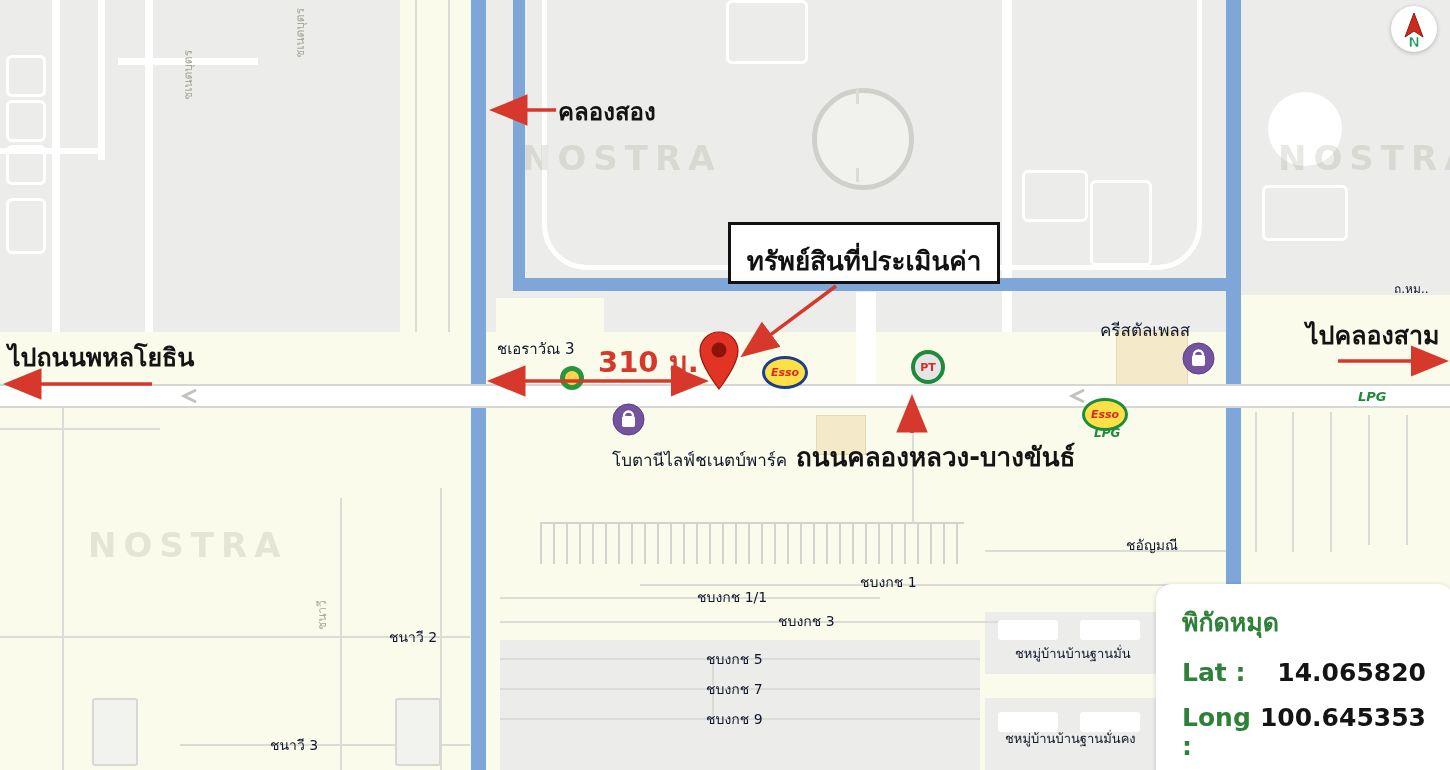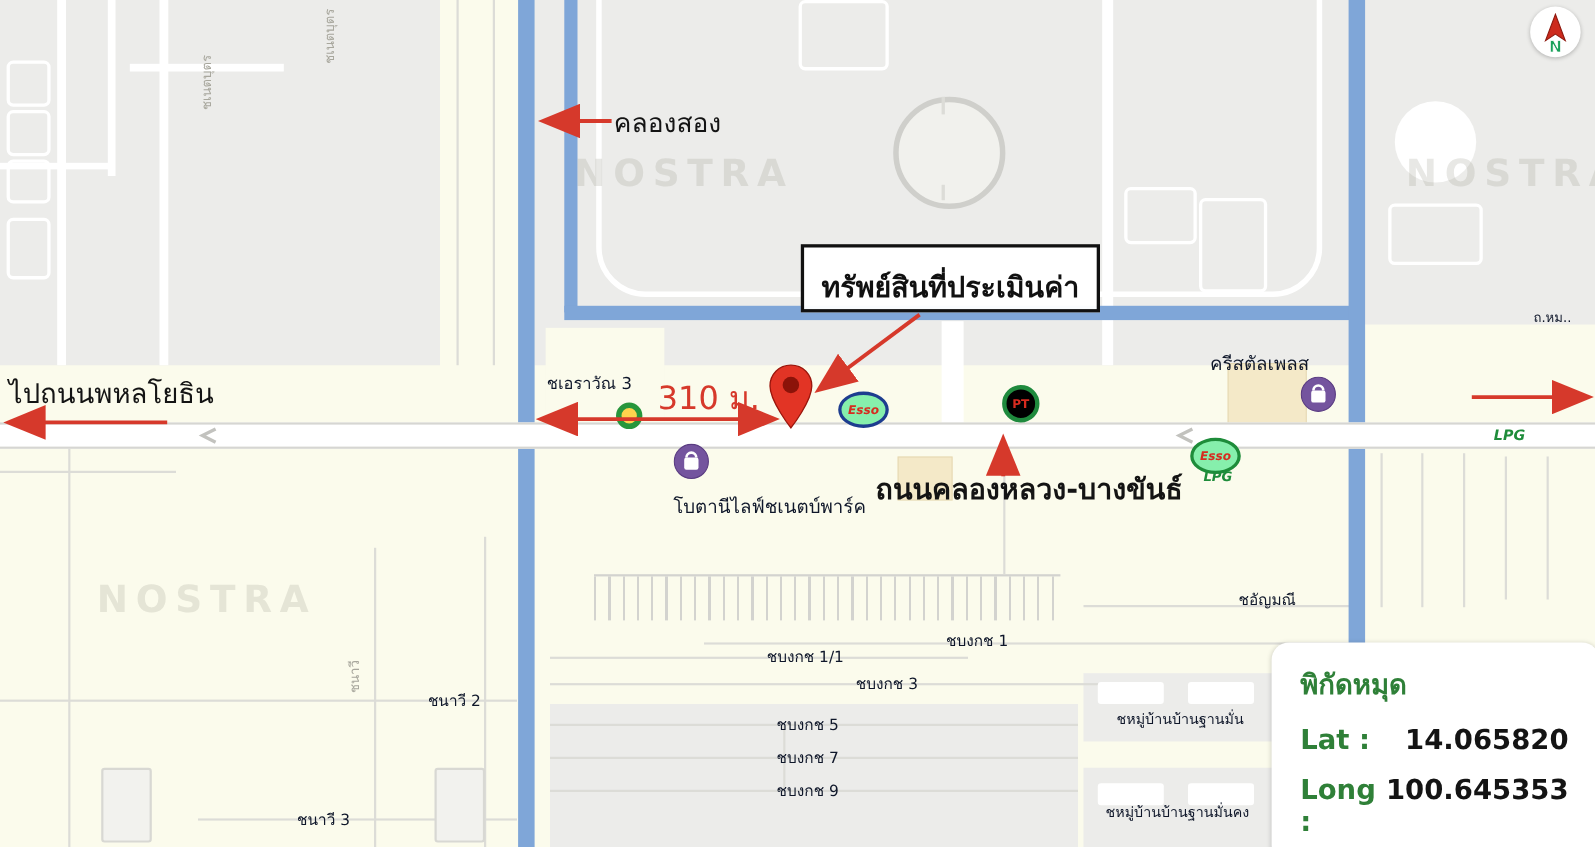--- a/index.html
+++ b/index.html
@@ -12,44 +12,44 @@
   .b{position:absolute;background:#7fa6d8;}
   .cream{position:absolute;background:#fbfbec;}
   .beige{position:absolute;background:#f4e9c8;border:1px solid #e6d9b4;}
   .bld{position:absolute;border:3px solid #ffffff;border-radius:6px;background:transparent;}
   .bldg{position:absolute;border:2px solid #d8d8d3;border-radius:3px;background:#f2f2ee;}
   .lbl{position:absolute;color:#0f172a;font-size:14px;white-space:nowrap;}
   .vlbl{position:absolute;color:#a8a79d;font-size:12px;white-space:nowrap;
         transform:rotate(-90deg);transform-origin:0 0;}
   .wm{position:absolute;font-weight:700;font-size:34px;color:rgba(150,150,138,0.22);
       letter-spacing:7px;white-space:nowrap;}
-  .ann{position:absolute;color:#141414;font-weight:400;white-space:nowrap;}
+  .ann{position:absolute;color:#141414;font-weight:700;white-space:nowrap;}
   .red{color:#d6392b;}
   .comb{position:absolute;left:540px;top:522px;width:424px;height:40px;
         border-top:2px solid #d3d3cf;
         background:repeating-linear-gradient(90deg,#d3d3cf 0 2px,rgba(0,0,0,0) 2px 13px);}
   .property-box{position:absolute;left:728px;top:222px;width:266px;height:56px;
         background:rgba(255,255,255,0.96);border:3px solid #111;
         display:flex;align-items:flex-end;justify-content:center;
         font-size:26px;font-weight:600;color:#111;white-space:nowrap;}
   .coord-card{position:absolute;left:1156px;top:584px;width:298px;height:200px;
         background:#ffffff;border-radius:16px;box-shadow:0 1px 5px rgba(0,0,0,0.18);
         padding:18px 28px 0 26px;box-sizing:border-box;}
   .coord-title{font-size:25px;font-weight:700;color:#2f8038;}
   .coord-row{display:flex;align-items:baseline;font-size:25px;font-weight:700;margin-top:16px;}
   .coord-label{color:#2f8038;}
   .coord-value{margin-left:auto;color:#141414;}
   .compass{position:absolute;left:1391px;top:6px;width:46px;height:46px;border-radius:50%;
         background:#fff;box-shadow:0 1px 4px rgba(0,0,0,0.25);}
-  .oval-icon{position:absolute;width:40px;height:27px;border-radius:50%;background:#86efac;
+  .oval-icon{position:absolute;width:40px;height:27px;border-radius:50%;background:#fde047;
         display:flex;align-items:center;justify-content:center;
         font-size:11px;font-weight:700;font-style:italic;}
   .esso{border:3px solid #1d3d8f;color:#d62b1f;}
   .esso-g{border:3px solid #1e8c3a;color:#d62b1f;}
-  .pt-icon{position:absolute;width:26px;height:26px;border-radius:50%;background:#000000;
+  .pt-icon{position:absolute;width:26px;height:26px;border-radius:50%;background:#e5e5e5;
         border:4px solid #1f8a3d;display:flex;align-items:center;justify-content:center;
         font-size:11px;font-weight:700;color:#d62b1f;}
   .bag-icon{position:absolute;width:33px;height:33px;}
   .green-marker{position:absolute;width:14px;height:14px;border-radius:50%;
         border:5px solid #27963c;background:#ffd34d;}
   .lpg-sub{position:absolute;font-size:12px;font-weight:700;font-style:italic;color:#1e8c3a;}
 </style>
 </head>
 <body>
 
@@ -188,21 +188,22 @@
     <line x1="152" y1="384" x2="10" y2="384" stroke="#d6392b" stroke-width="3.5" marker-end="url(#ah)"></line>
     <line x1="494" y1="381" x2="702" y2="381" stroke="#d6392b" stroke-width="3.5" marker-start="url(#ah)" marker-end="url(#ah)"></line>
     <line x1="836" y1="286" x2="746" y2="353" stroke="#d6392b" stroke-width="3.5" marker-end="url(#ah)"></line>
     <line x1="912" y1="433" x2="912" y2="401" stroke="#d6392b" stroke-width="3.5" marker-end="url(#ah)"></line>
     <line x1="1338" y1="361" x2="1442" y2="361" stroke="#d6392b" stroke-width="3.5" marker-end="url(#ah)"></line>
   </svg>
 
   <div class="ann" style="left:558px;top:92px;font-size:24px;">คลองสอง</div>
   <div class="ann red" style="left:598px;top:339px;font-size:29px;">310 ม.</div>
   <div class="ann" style="left:8px;top:337px;font-size:25px;">ไปถนนพหลโยธิน</div>
-  <div class="ann" style="left:796px;top:424px;font-size:26px;font-weight:700;">ถนนคลองหลวง-บางขันธ์</div>
+  <div class="ann" style="left:1306px;top:315px;font-size:25px;">ไปคลองสาม</div>
+  <div class="ann" style="left:796px;top:436px;font-size:26px;font-weight:700;">ถนนคลองหลวง-บางขันธ์</div>
 
   <div class="property-box">
     <span>ทรัพย์สินที่ประเมินค่า</span>
   </div>
 
   <div class="coord-card">
     <div class="coord-title">พิกัดหมุด</div>
     <div class="coord-row">
       <span class="coord-label">Lat :</span>
       <span class="coord-value">14.065820</span>

